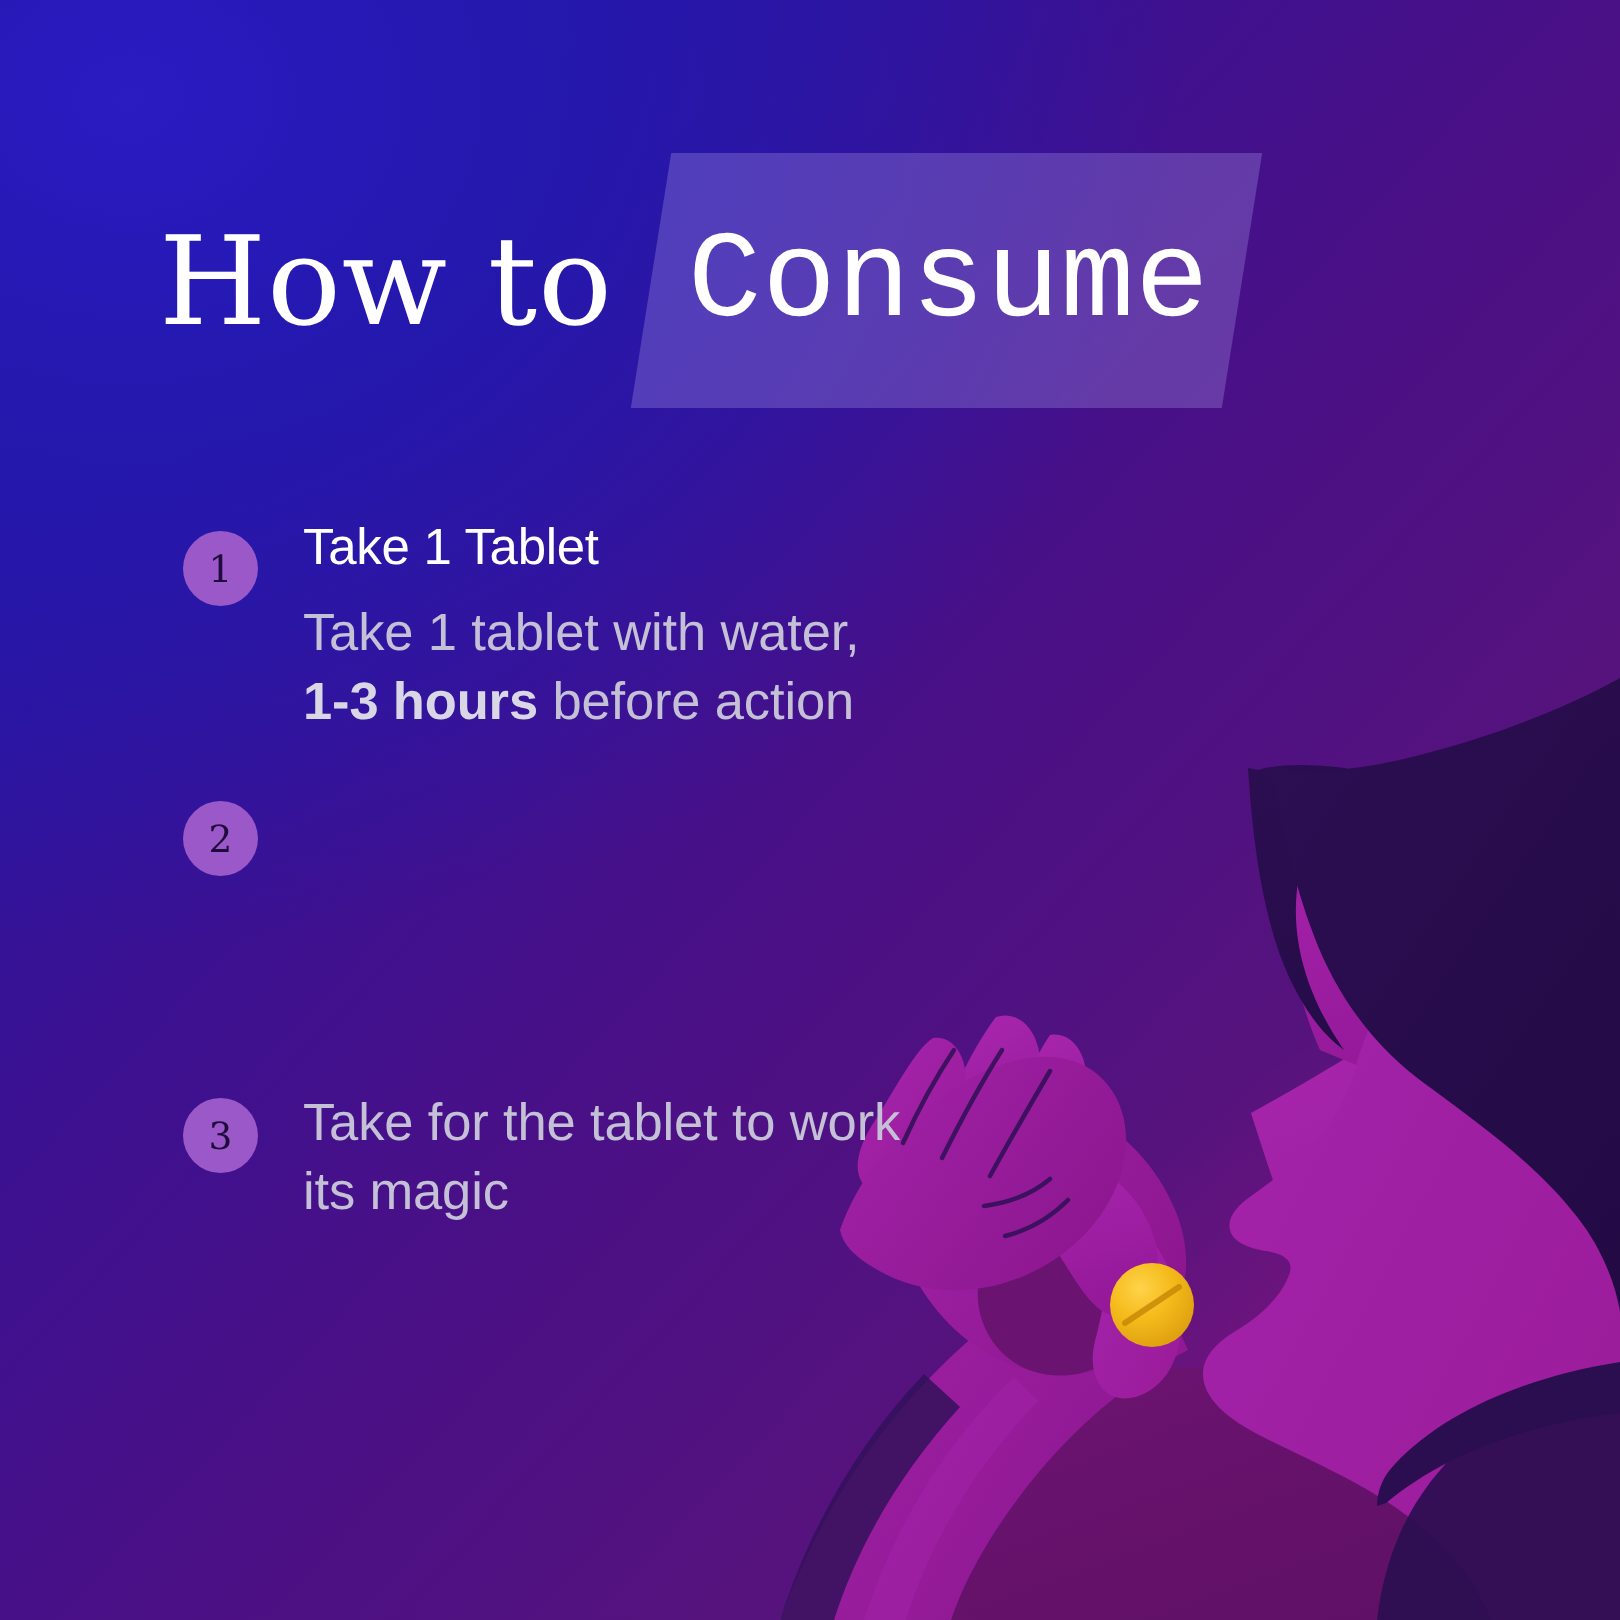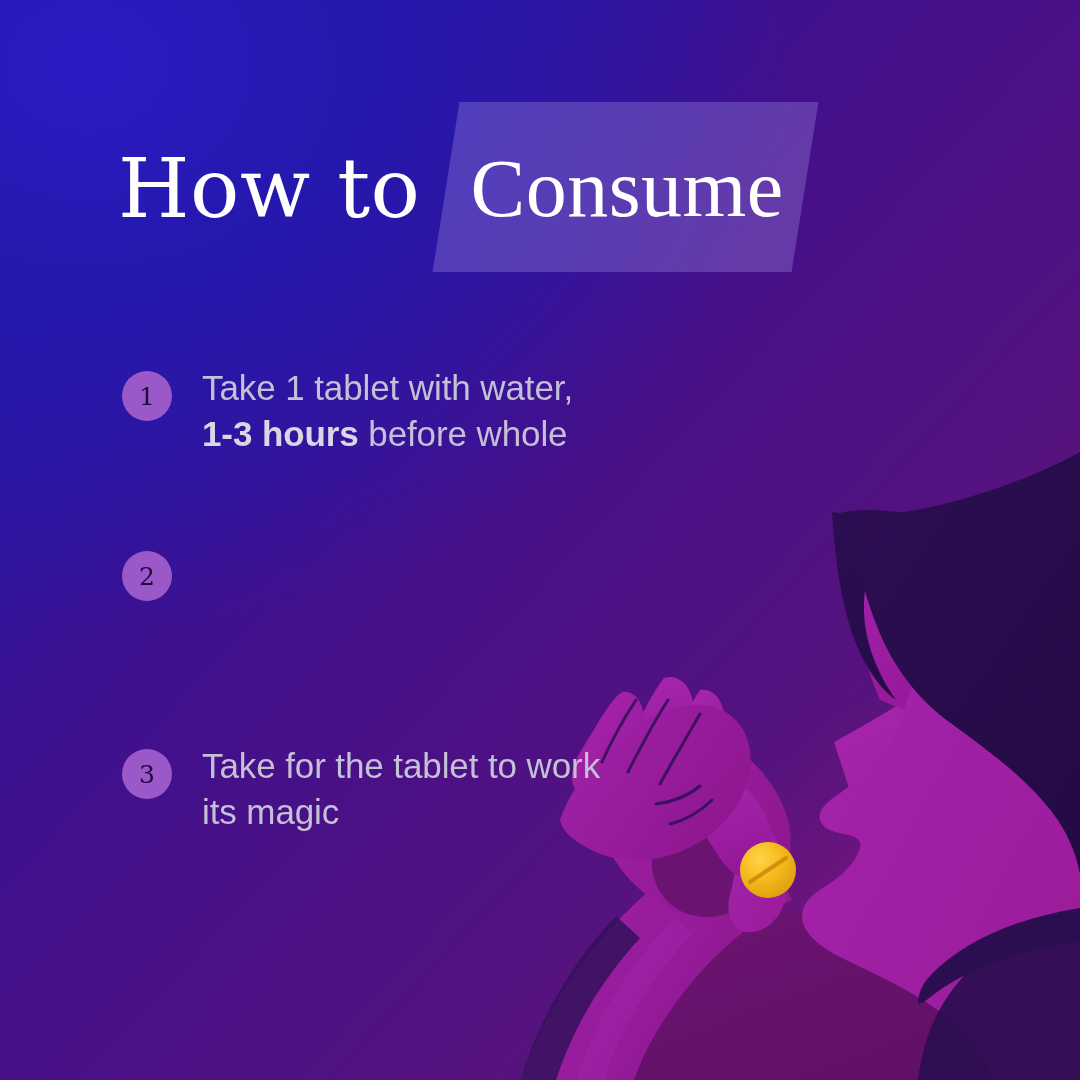--- a/index.html
+++ b/index.html
@@ -14,41 +14,41 @@
       radial-gradient(120% 95% at 118% 104%, rgba(190,25,150,0.95) 0%, rgba(160,20,140,0.55) 26%, rgba(110,14,110,0.0) 52%),
       radial-gradient(105% 85% at 8% 6%, #2A1BC2 0%, #2418AE 22%, rgba(40,22,150,0.0) 62%),
       linear-gradient(133deg, #2117A8 0%, #2A149F 17%, #3C1191 35%, #4A1086 52%, #521280 66%, #5C1479 80%, #6E1572 100%);
   }
 
   
   #art{position:absolute;inset:0;}
 
   
   .title-wrap{
-    position:absolute;left:118px;top:148px;
+    position:absolute;left:106px;top:148px;
     display:flex;white-space:nowrap;
   }
   .title-a{
     font-family:"DejaVu Serif", serif;
     font-size:82px;line-height:1;color:#ffffff;
     letter-spacing:0.5px;
   }
   .title-hl{
     position:relative;display:inline-block;
     margin-left:26px;padding:0 22px 0 24px;
   }
   .title-hl .hl-bg{
     position:absolute;left:0;top:-46px;right:0;bottom:-42px;
     background:rgba(160,140,225,0.34);
     transform:skewX(-9deg);
     z-index:0;
   }
   .title-b{
     position:relative;z-index:1;
-    font-family:Liberation Serif, serif;
+    font-family:Liberation Mono, monospace;
     font-size:82px;line-height:1;color:#ffffff;
     letter-spacing:0.5px;
   }
 
   
   #steps{position:absolute;left:122px;top:348px;width:640px;}
   .step{position:relative;margin-bottom:0;}
   .step-badge{
     position:absolute;left:0;width:50px;height:50px;border-radius:50%;
     background:#9A58C8;
@@ -252,23 +252,24 @@
       <span class="hl-bg"></span>
       <span class="title-b">Consume</span>
     </span>
   </div>
 
   <div id="steps">
 
     <div class="step" id="step-1">
       <div class="step-badge">1</div>
       <div class="step-body">
+        <div class="step-title">Take 1 Tablet</div>
         <div class="step-desc">
           <span>Take 1 tablet with water,</span><br>
-          <b>1-3 hours</b><span> before whole</span>
+          <b>1-3 hours</b><span> before action</span>
         </div>
       </div>
     </div>
 
     <div class="step" id="step-2">
       <div class="step-badge">2</div>
     </div>
 
     <div class="step" id="step-3">
       <div class="step-badge">3</div>

